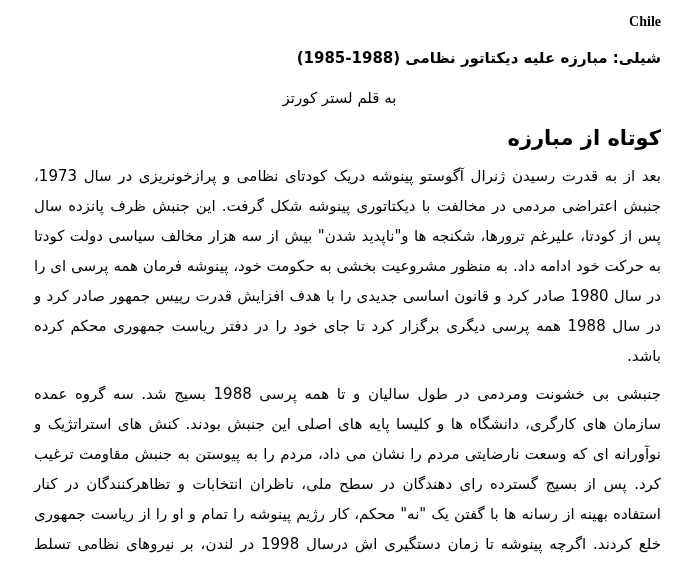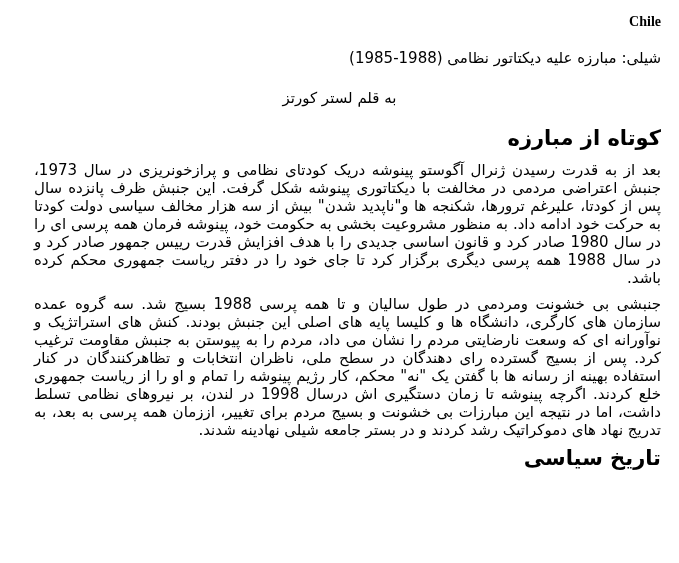--- a/index.html
+++ b/index.html
@@ -26,21 +26,21 @@
     direction: ltr;
     text-align: right;
     font-family: "Liberation Serif", "DejaVu Serif", serif;
     font-weight: bold;
     font-size: 14px;
     line-height: 18px;
     margin: 3px 0 16px 0;
   }
   .doc-title {
     text-align: right;
-    font-weight: normal;
+    font-weight: bold;
     font-size: 15px;
     line-height: 22px;
     margin: 0 0 18px 0;
   }
   .byline {
     text-align: center;
     font-weight: normal;
     font-size: 15px;
     line-height: 22px;
     margin: 0 0 18px 0;
@@ -48,21 +48,21 @@
   .section-heading {
     text-align: right;
     font-weight: bold;
     font-size: 21px;
     line-height: 22px;
     margin: 0 0 12px 0;
   }
   .body-paragraph {
     text-align: justify;
     font-size: 15px;
-    line-height: 18px;
+    line-height: 30px;
     margin: 0 0 8px 16px;
   }
 </style>
 </head>
 <body>
 
 <div class="page">
 
   <h1 class="country-title">Chile</h1>
 

